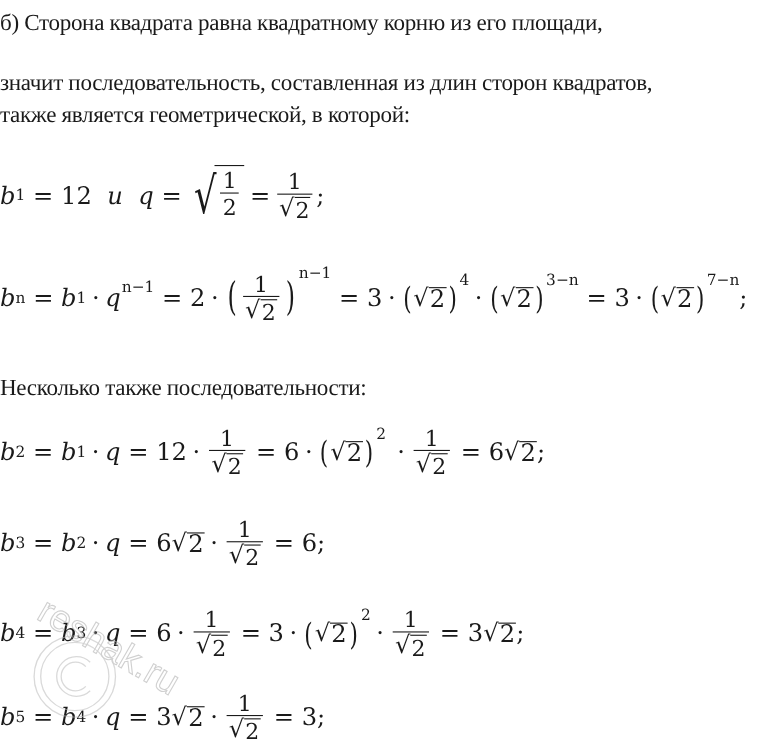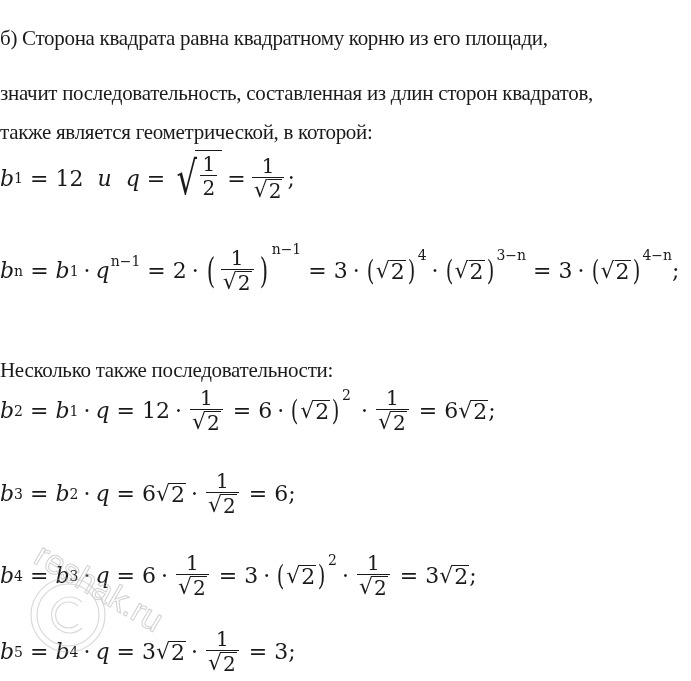--- a/index.html
+++ b/index.html
@@ -3,21 +3,21 @@
   <meta charset="utf-8">
   <style>
     html, body { margin: 0; padding: 0; background: #ffffff; }
     body {
       width: 691px; height: 681px; position: relative; overflow: hidden;
       color: #1a1a1a;
       font-family: "Liberation Serif", "DejaVu Serif", serif;
     }
     .para {
       position: absolute; left: 0; font-size: 21px; line-height: 24px;
-      white-space: nowrap; letter-spacing: -0.3px; margin-top: 18px;
+      white-space: nowrap; letter-spacing: -0.3px;
     }
     .math {
       position: absolute; left: 0; font-size: 22px; white-space: nowrap;
       display: flex; align-items: center;
       font-family: "DejaVu Serif", "Liberation Serif", serif;
     }
     .math i { font-style: italic; }
     .sub { font-size: 14px; vertical-align: -5px; font-style: normal; }
     .sup { font-size: 14px; position: relative; top: -16px; margin-left: 1px; }
     .sup-hi { font-size: 14px; position: relative; top: -22px; margin-left: 1px; }
@@ -41,21 +41,21 @@
     .watermark {
       position: absolute; left: 10px; top: 520px; width: 170px; height: 150px;
       pointer-events: none; opacity: 0.55;
     }
   </style>
 </head>
 <body>
 
 <div class="para" style="top:8px">б) Сторона квадрата равна квадратному корню из его площади,</div>
 <div class="para" style="top:63px">значит последовательность, составленная из длин сторон квадратов,</div>
-<div class="para" style="top:102px">также является геометрической, в которой:</div>
+<div class="para" style="top:92px">также является геометрической, в которой:</div>
 
 <div class="math" style="top:150px">
   <i>b</i>
     <span class="sub">1</span>
   <span class="op">=</span>
   <span>12</span>
   <span class="gap"></span>
     <i>и</i>
     <span class="gap"></span>
   <i>q</i>
@@ -122,21 +122,21 @@
     <span class="sup">3−n</span>
   <span class="op">=</span>
   <span>3</span>
   <span class="dot">·</span>
   <span class="paren-sm">(</span>
     <span class="sqrt">
       <span class="rad">√</span>
       <span class="under">2</span>
     </span>
     <span class="paren-sm">)</span>
-    <span class="sup">4−n</span>
+    <span class="sup">7−n</span>
   <span>;</span>
 </div>
 
 <div class="para" style="top:340px">Несколько также последовательности:</div>
 
 <div class="math" style="top:387px">
   <i>b</i>
     <span class="sub">2</span>
   <span class="op">=</span>
   <i>b</i>

